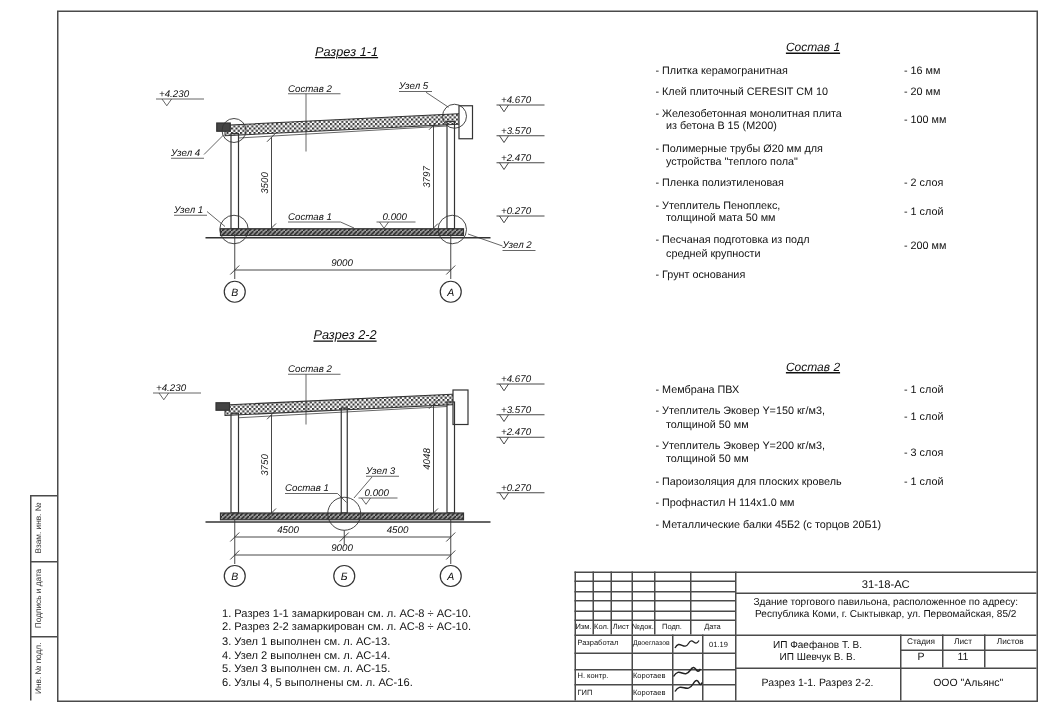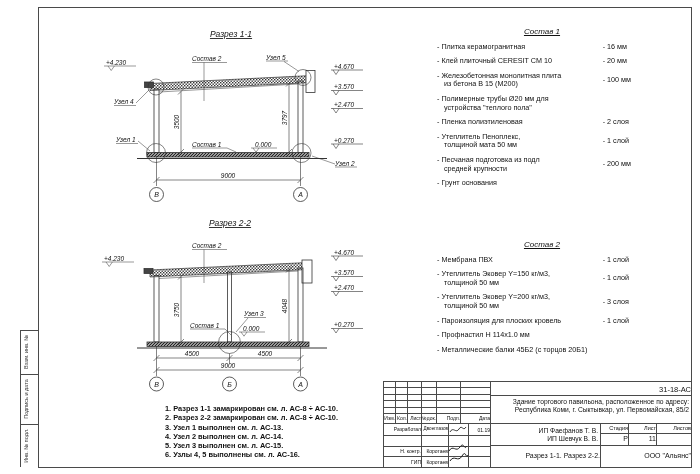--- a/index.html
+++ b/index.html
@@ -11,22 +11,22 @@
   .c{text-align:center;}
   .vtext{position:absolute;transform-origin:0 0;transform:rotate(-90deg);
          font-size:5.5px;text-align:center;color:#333;}
   svg text{font-family:"Liberation Sans",sans-serif;font-style:italic;fill:#111;}
   .list{position:absolute;width:250px;font-size:7.2px;line-height:8.6px;color:#111;}
   .list h3{margin:0 40px 6px 0;font-size:8px;font-style:italic;font-weight:normal;
            text-align:center;text-decoration:underline;}
   .item{display:flex;align-items:center;margin-bottom:6px;}
   .iname{width:160px;padding-left:7px;text-indent:-7px;white-space:pre-line;}
   .ival{width:85px;white-space:pre;}
-  .notes{position:absolute;left:165px;top:404px;font-size:7.4px;line-height:9.3px;color:#111;font-weight:bold;}
-  .tbt{position:absolute;font-size:5px;color:#111;text-align:right;}
+  .notes{position:absolute;left:148px;top:404px;font-size:7.4px;line-height:9.3px;color:#111;}
+  .tbt{position:absolute;font-size:5px;color:#111;}
   .sig{position:absolute;}
 </style>
 </head>
 <body>
 
 <div id="sheet">
   <div class="frame"></div>
 
   <div>
     <div class="vl" style="left:20px;top:330px;height:137px;"></div>

